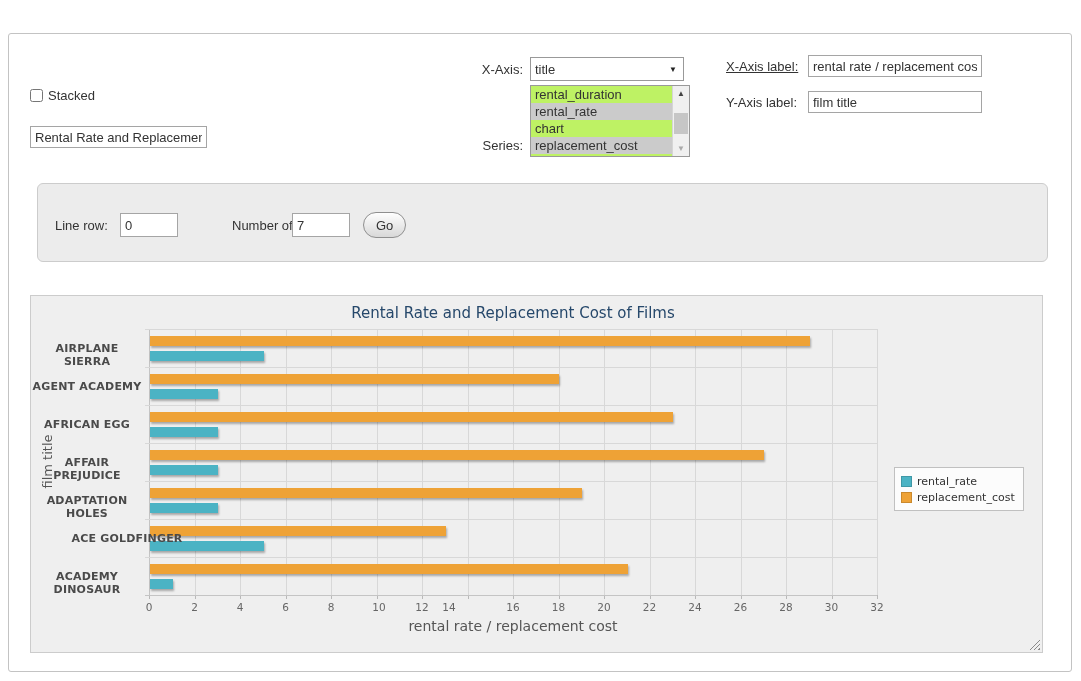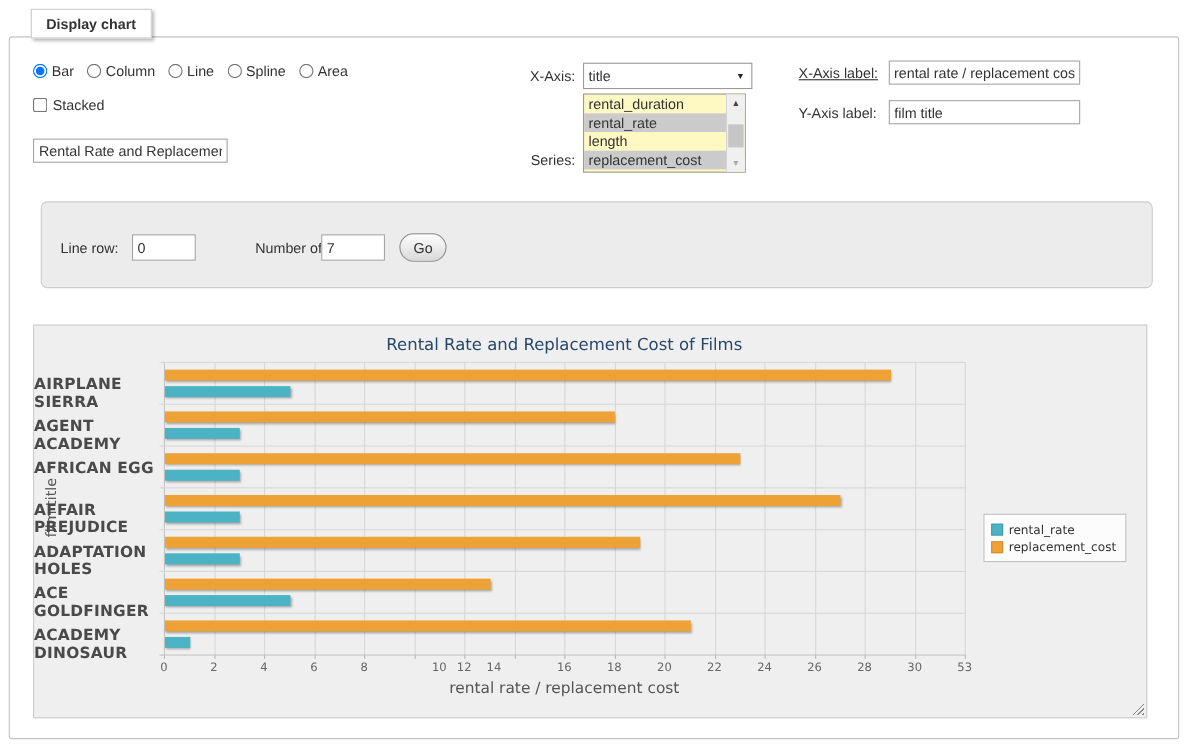--- a/index.html
+++ b/index.html
@@ -30,21 +30,21 @@
   .title-input { left:30px; top:126px; width:177px; height:22px; }
 
   .xaxis-caption { left:450px; top:62px; width:73px; }
   .select-wrap { left:530px; top:57px; width:154px; height:24px; }
   .select-wrap select { width:100%; height:100%; border:1px solid #999; background:#fff;
                         font-family:"Liberation Sans",sans-serif; font-size:13px; color:#333;
                         padding:0 18px 0 4px; appearance:none; -webkit-appearance:none; }
   .select-arrow { position:absolute; right:7px; top:8px; font-size:8px; color:#222; pointer-events:none; }
 
   .series-caption { left:450px; top:138px; width:73px; }
-  .series-list { left:530px; top:85px; width:148px; height:72px; border:1px solid #999; background:#fef9c3; display:flex; }
+  .series-list { left:530px; top:85px; width:160px; height:72px; border:1px solid #999; background:#bef264; display:flex; }
   .series-opts { flex:1; overflow:hidden; }
   .series-opt { height:17px; line-height:17px; padding-left:4px; font-size:13px; white-space:nowrap; }
   .series-opt.sel { background:#cbcbcb; }
   .sb { width:17px; background:#f0f0f0; border-left:1px solid #d5d5d5; position:relative; }
   .sb-btn { position:absolute; left:0; width:16px; height:15px; background:#f0f0f0;
             font-size:8px; text-align:center; line-height:15px; }
   .sb-up { top:0; color:#444; }
   .sb-dn { bottom:0; color:#aaa; }
   .sb-thumb { position:absolute; left:1px; width:14px; top:27px; height:21px; background:#c6c6c6; }
 
@@ -65,21 +65,21 @@
             font-size:13px; color:#333; }
 
   
   .chart { left:30px; top:295px; width:1013px; height:358px; background:#efefef; border:1px solid #ccc; }
   .chart-title { position:absolute; left:118px; width:728px; top:8px; text-align:center;
                  font-size:15px; color:#26486b; font-family:"DejaVu Sans",sans-serif; }
   .gridv { position:absolute; width:1px; background:#d8d8d8; }
   .gridh { position:absolute; height:1px; background:#d8d8d8; }
   .axisline { background:#c4c4c4; }
   .bar { position:absolute; height:10px; box-shadow:1px 2px 2px rgba(0,0,0,0.3); }
-  .cat-label { position:absolute; left:0; width:112px; text-align:left; font-size:14px; font-weight:bold;
+  .cat-label { position:absolute; left:0; width:112px; text-align:center; font-size:11px; font-weight:bold;
                color:#4a4a4a; font-family:"DejaVu Sans",sans-serif; letter-spacing:0.2px; }
   .tick { position:absolute; width:1px; height:4px; background:#b9b9b9; top:299px; }
   .tick-label { position:absolute; width:30px; text-align:center; top:305px; font-size:10.5px; color:#666;
                 font-family:"DejaVu Sans",sans-serif; }
   .x-title { position:absolute; left:118px; width:728px; top:322px; text-align:center; font-size:14px;
              color:#555; font-family:"DejaVu Sans",sans-serif; }
   .y-title { position:absolute; left:-44px; top:158px; width:120px; text-align:center; font-size:13px;
              color:#555; font-family:"DejaVu Sans",sans-serif; transform:rotate(-90deg); }
   .legend { position:absolute; left:863px; top:171px; padding:5px 8px 5px 6px; background:#fcfcfc;
             border:1px solid #c0c0c0; }
@@ -88,67 +88,42 @@
   .legend-label { font-size:11px; color:#333; font-family:"DejaVu Sans",sans-serif; white-space:nowrap; }
   .resize-handle { position:absolute; right:2px; bottom:2px; width:11px; height:11px;
                    background:repeating-linear-gradient(135deg, transparent 0 2px, #8a8a8a 2px 3px);
                    clip-path:polygon(100% 0, 100% 100%, 0 100%); cursor:se-resize; }
 </style>
 </head>
 <body>
 
 <div class="page">
 
-  <div class="legend-box">
-    <span>Display chart</span>
-  </div>
   <div class="fieldset"></div>
 
-  <div class="abs radio-row" id="chart-type-row">
-      <label class="radio-item">
-        <input type="radio" name="charttype" checked="" style="">
-        <span>Bar</span>
-      </label>
-      <label class="radio-item">
-        <input type="radio" name="charttype" style="">
-        <span>Column</span>
-      </label>
-      <label class="radio-item">
-        <input type="radio" name="charttype" style="">
-        <span>Line</span>
-      </label>
-      <label class="radio-item">
-        <input type="radio" name="charttype" style="">
-        <span>Spline</span>
-      </label>
-      <label class="radio-item">
-        <input type="radio" name="charttype" style="">
-        <span>Area</span>
-      </label>
-    </div>
 
   <label class="abs stacked-row">
     <input type="checkbox" style="">
     <span>Stacked</span>
   </label>
 
   <input type="text" class="abs title-input" value="Rental Rate and Replacement Cost of Films" style="">
 
   <span class="abs lbl r-align xaxis-caption">X-Axis:</span>
   <div class="abs select-wrap">
     <select id="x-axis-select"><option>title</option></select>
     <span class="select-arrow">▼</span>
   </div>
 
   <span class="abs lbl r-align series-caption">Series:</span>
   <div class="abs series-list">
     <div class="series-opts" id="series-options">
         <div class="series-opt">rental_duration</div>
         <div class="series-opt sel">rental_rate</div>
-        <div class="series-opt">length</div>
+        <div class="series-opt">chart</div>
         <div class="series-opt sel">replacement_cost</div>
       </div>
     <div class="sb">
       <div class="sb-btn sb-up">▲</div>
       <div class="sb-thumb"></div>
       <div class="sb-btn sb-dn">▼</div>
     </div>
   </div>
 
   <span class="abs lbl xlab-caption">X-Axis label:</span>
@@ -187,21 +162,21 @@
       <div class="tick" style="left: 209px;"></div>
       <div class="tick-label" style="left: 194px;">4</div>
       <div class="gridv" style="left: 254.5px; top: 33px; height: 266px;"></div>
       <div class="tick" style="left: 254.5px;"></div>
       <div class="tick-label" style="left: 239.5px;">6</div>
       <div class="gridv" style="left: 300px; top: 33px; height: 266px;"></div>
       <div class="tick" style="left: 300px;"></div>
       <div class="tick-label" style="left: 285px;">8</div>
       <div class="gridv" style="left: 345.5px; top: 33px; height: 266px;"></div>
       <div class="tick" style="left: 345.5px;"></div>
-      <div class="tick-label" style="left: 345px; text-align: right;">10</div>
+      <div class="tick-label" style="left: 333px;">10</div>
       <div class="gridv" style="left: 391px; top: 33px; height: 266px;"></div>
       <div class="tick" style="left: 391px;"></div>
       <div class="tick-label" style="left: 376px;">12</div>
       <div class="gridv" style="left: 436.5px; top: 33px; height: 266px;"></div>
       <div class="tick" style="left: 436.5px;"></div>
       <div class="tick-label" style="left: 403px;">14</div>
       <div class="gridv" style="left: 482px; top: 33px; height: 266px;"></div>
       <div class="tick" style="left: 482px;"></div>
       <div class="tick-label" style="left: 467px;">16</div>
       <div class="gridv" style="left: 527.5px; top: 33px; height: 266px;"></div>
@@ -220,21 +195,21 @@
       <div class="tick" style="left: 709.5px;"></div>
       <div class="tick-label" style="left: 694.5px;">26</div>
       <div class="gridv" style="left: 755px; top: 33px; height: 266px;"></div>
       <div class="tick" style="left: 755px;"></div>
       <div class="tick-label" style="left: 740px;">28</div>
       <div class="gridv" style="left: 800.5px; top: 33px; height: 266px;"></div>
       <div class="tick" style="left: 800.5px;"></div>
       <div class="tick-label" style="left: 785.5px;">30</div>
       <div class="gridv" style="left: 846px; top: 33px; height: 266px;"></div>
       <div class="tick" style="left: 846px;"></div>
-      <div class="tick-label" style="left: 831px;">53</div>
+      <div class="tick-label" style="left: 831px;">32</div>
       <div class="gridv axisline" style="left: 118px; top: 33px; height: 266px;"></div>
       <div class="gridh" style="left: 114px; top: 33px; width: 732px;"></div>
       <div class="gridh" style="left: 114px; top: 71px; width: 732px;"></div>
       <div class="gridh" style="left: 114px; top: 109px; width: 732px;"></div>
       <div class="gridh" style="left: 114px; top: 147px; width: 732px;"></div>
       <div class="gridh" style="left: 114px; top: 185px; width: 732px;"></div>
       <div class="gridh" style="left: 114px; top: 223px; width: 732px;"></div>
       <div class="gridh" style="left: 114px; top: 261px; width: 732px;"></div>
       <div class="gridh axisline" style="left: 114px; top: 299px; width: 732px;"></div>
       <div class="bar" style="left: 119px; top: 40px; width: 659.522px; background: rgb(238, 162, 54);"></div>
@@ -247,19 +222,19 @@
       <div class="bar" style="left: 119px; top: 131px; width: 68.0225px; background: rgb(75, 179, 196);"></div>
       <div class="cat-label" style="top: 122px;">AFRICAN EGG</div>
       <div class="bar" style="left: 119px; top: 154px; width: 614.022px; background: rgb(238, 162, 54);"></div>
       <div class="bar" style="left: 119px; top: 169px; width: 68.0225px; background: rgb(75, 179, 196);"></div>
       <div class="cat-label" style="top: 160px;">AFFAIR PREJUDICE</div>
       <div class="bar" style="left: 119px; top: 192px; width: 432.022px; background: rgb(238, 162, 54);"></div>
       <div class="bar" style="left: 119px; top: 207px; width: 68.0225px; background: rgb(75, 179, 196);"></div>
       <div class="cat-label" style="top: 198px;">ADAPTATION HOLES</div>
       <div class="bar" style="left: 119px; top: 230px; width: 295.522px; background: rgb(238, 162, 54);"></div>
       <div class="bar" style="left: 119px; top: 245px; width: 113.523px; background: rgb(75, 179, 196);"></div>
-      <div class="cat-label" style="top: 236px;">ACE GOLDFINGER</div>
+      <div class="cat-label" style="top: 236px; margin-left: 40px;">ACE GOLDFINGER</div>
       <div class="bar" style="left: 119px; top: 268px; width: 477.522px; background: rgb(238, 162, 54);"></div>
       <div class="bar" style="left: 119px; top: 283px; width: 22.5225px; background: rgb(75, 179, 196);"></div>
       <div class="cat-label" style="top: 274px;">ACADEMY DINOSAUR</div>
     </div>
 
 </div>
 
 </body></html>

